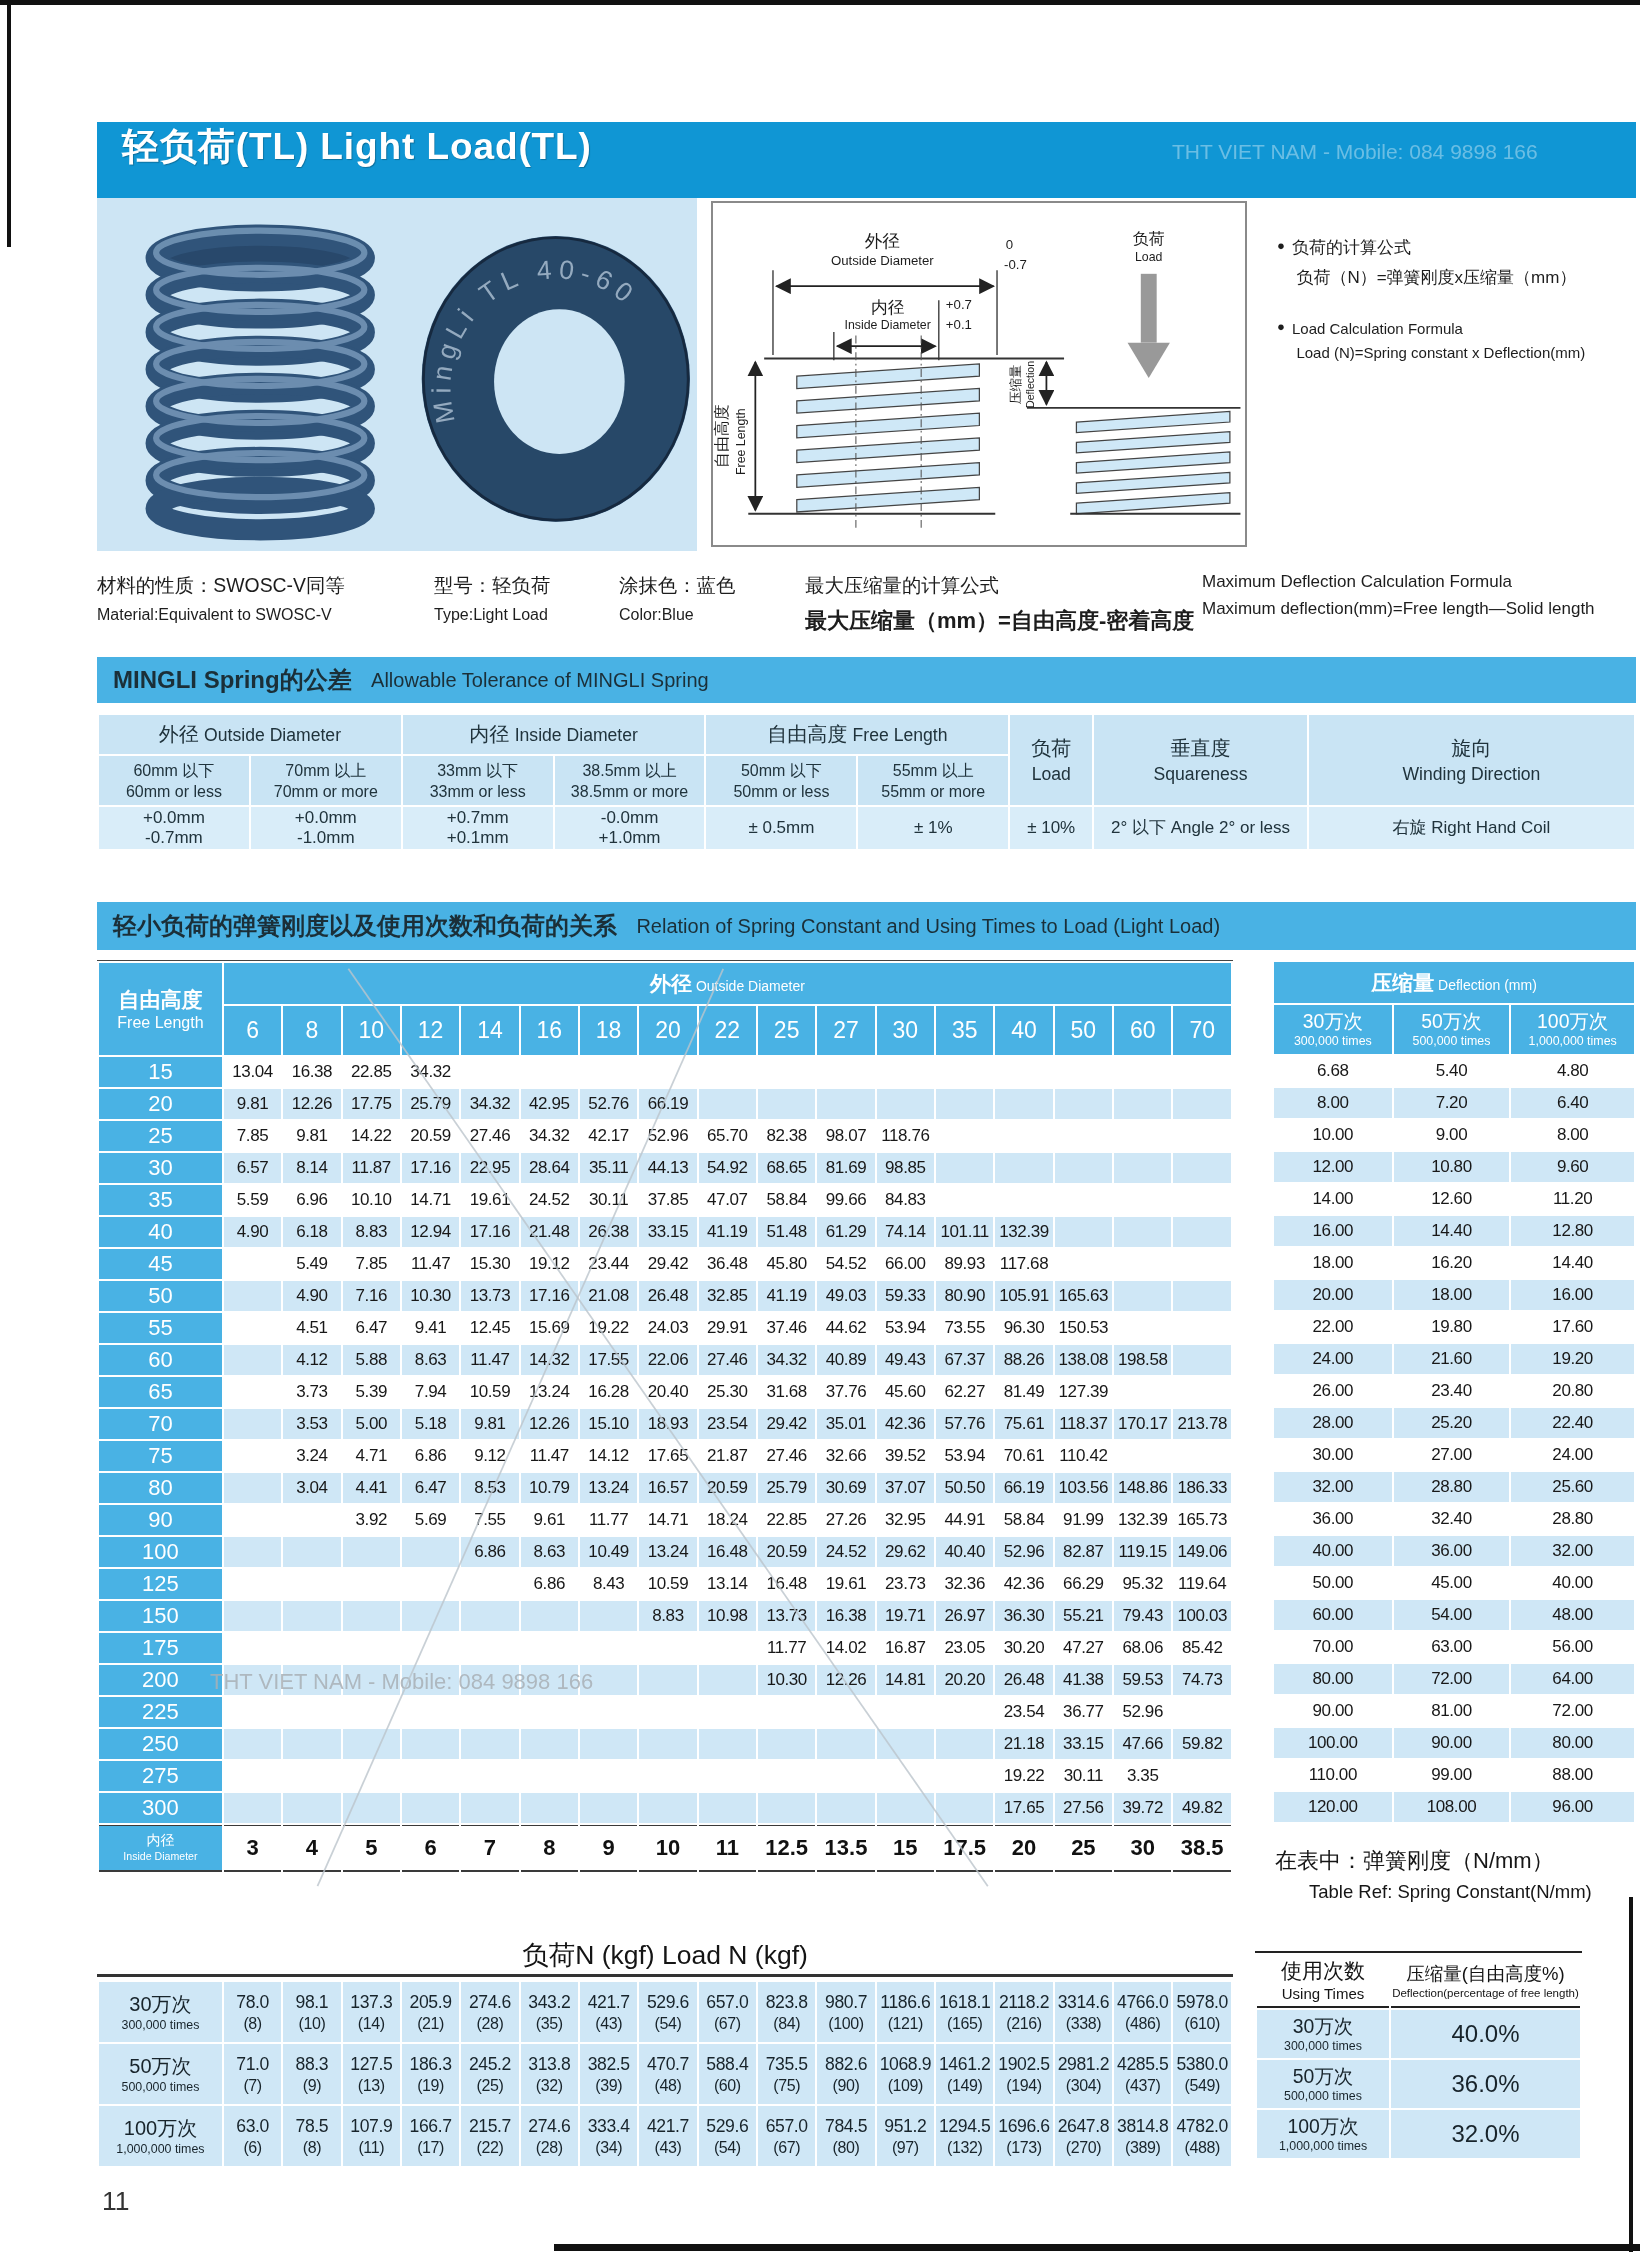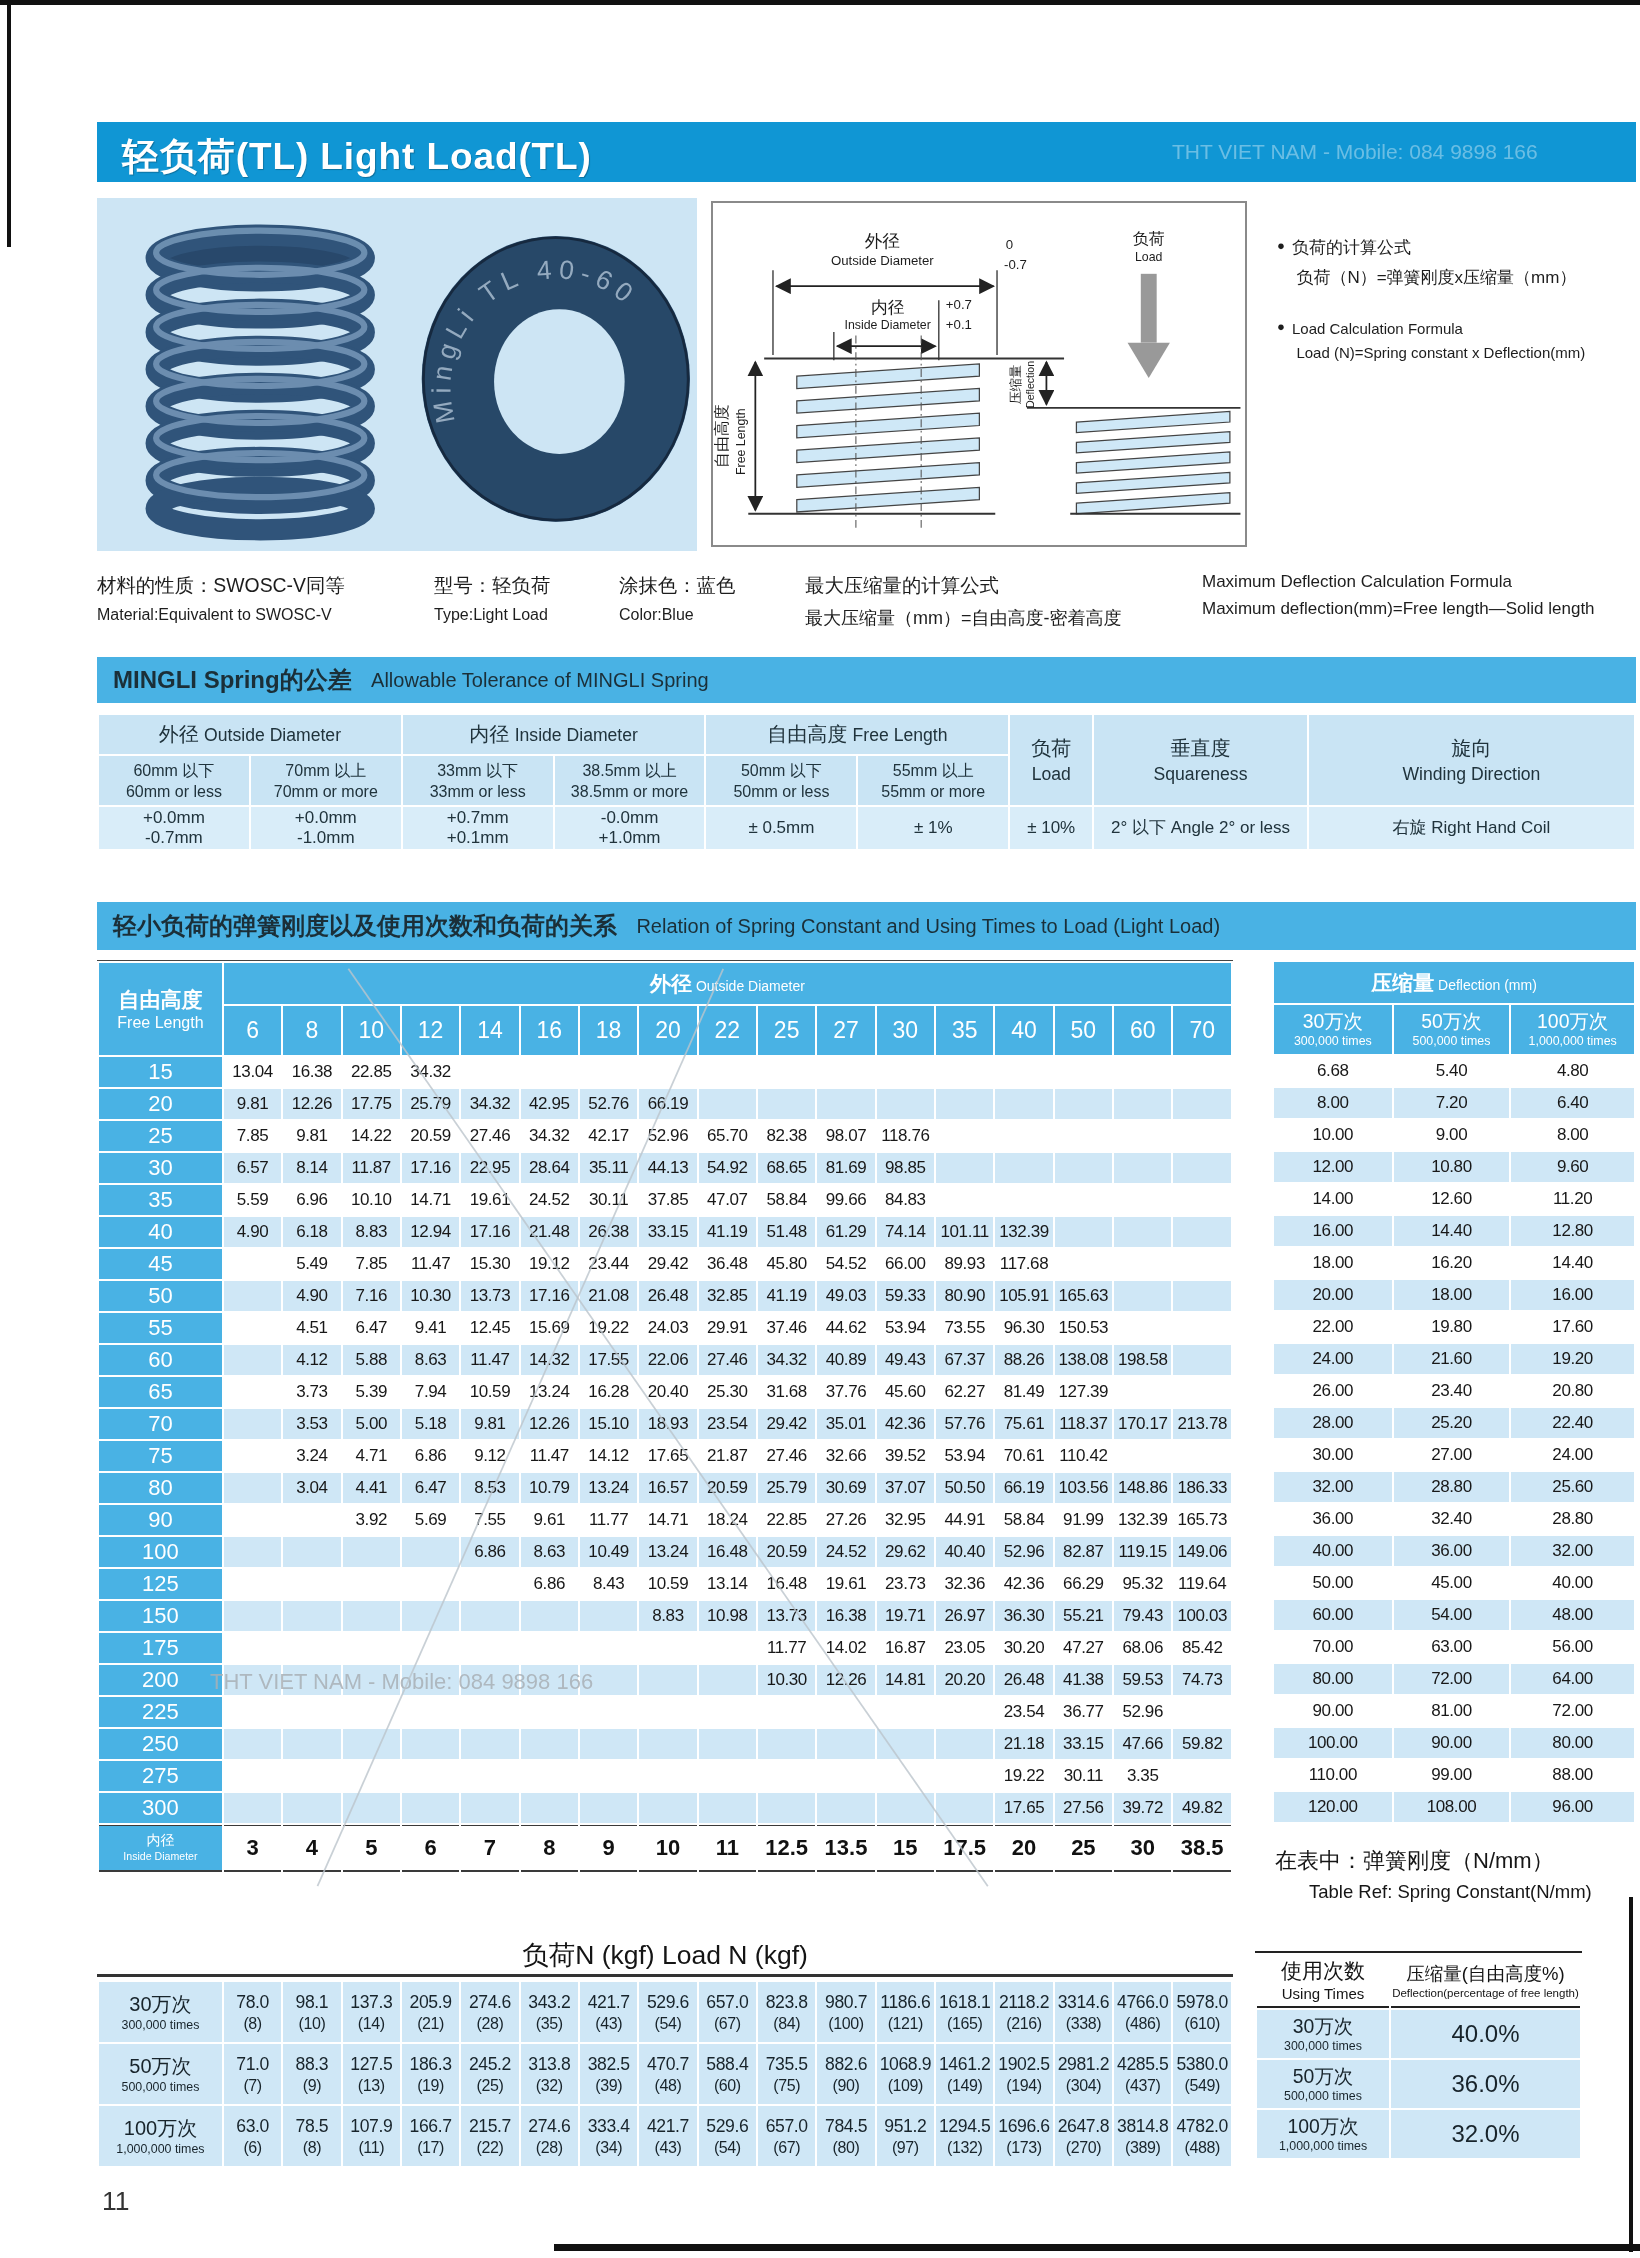--- a/index.html
+++ b/index.html
@@ -11,22 +11,22 @@
     color:#1c1c1c;
     overflow:hidden;
   }
   .abs{position:absolute;}
 
   
   .edge{background:#111;}
 
   
   #header-bar{
-    left:97px;top:122px;width:1539px;height:60px;
-    background:#1096d4;display:flex;align-items:flex-end;
+    left:97px;top:122px;width:1539px;height:76px;
+    background:#1096d4;display:flex;align-items:flex-start;
   }
   #header-title{
     color:#fff;font-size:37px;font-weight:bold;padding-left:25px;letter-spacing:0.9px;
     text-shadow:0.9px 0.9px 0.9px rgba(0,0,0,.25);
   }
   #header-watermark{
     position:absolute;left:1075px;top:17.6px;
     color:rgba(255,255,255,.38);font-size:21px;white-space:nowrap;
   }
 
@@ -262,21 +262,21 @@
 <div class="abs mat-block" style="left:434px;">
   <div class="mat-zh">型号：轻负荷</div>
   <div class="mat-en">Type:Light  Load</div>
 </div>
 <div class="abs mat-block" style="left:619px;">
   <div class="mat-zh">涂抹色：蓝色</div>
   <div class="mat-en">Color:Blue</div>
 </div>
 <div class="abs mat-block" style="left:805px;">
   <div class="mat-zh">最大压缩量的计算公式</div>
-  <div class="mat-zh" style="font-size:18px;">最大压缩量（mm）=自由高度-密着高度</div>
+  <div class="mat-zh" style="font-size:22px;font-weight:bold;">最大压缩量（mm）=自由高度-密着高度</div>
 </div>
 <div class="abs mat-block" style="left:1202px;">
   <div class="mat-en" style="font-size:17px;margin-bottom:7px;">Maximum Deflection Calculation Formula</div>
   <div class="mat-en" style="font-size:17px;">Maximum deflection(mm)=Free length—Solid length</div>
 </div>
 
 <div class="abs title-bar" id="tol-title-bar">
   <span class="title-zh">MINGLI Spring的公差</span>
   <span class="title-en">Allowable Tolerance of MINGLI Spring</span>
 </div>

